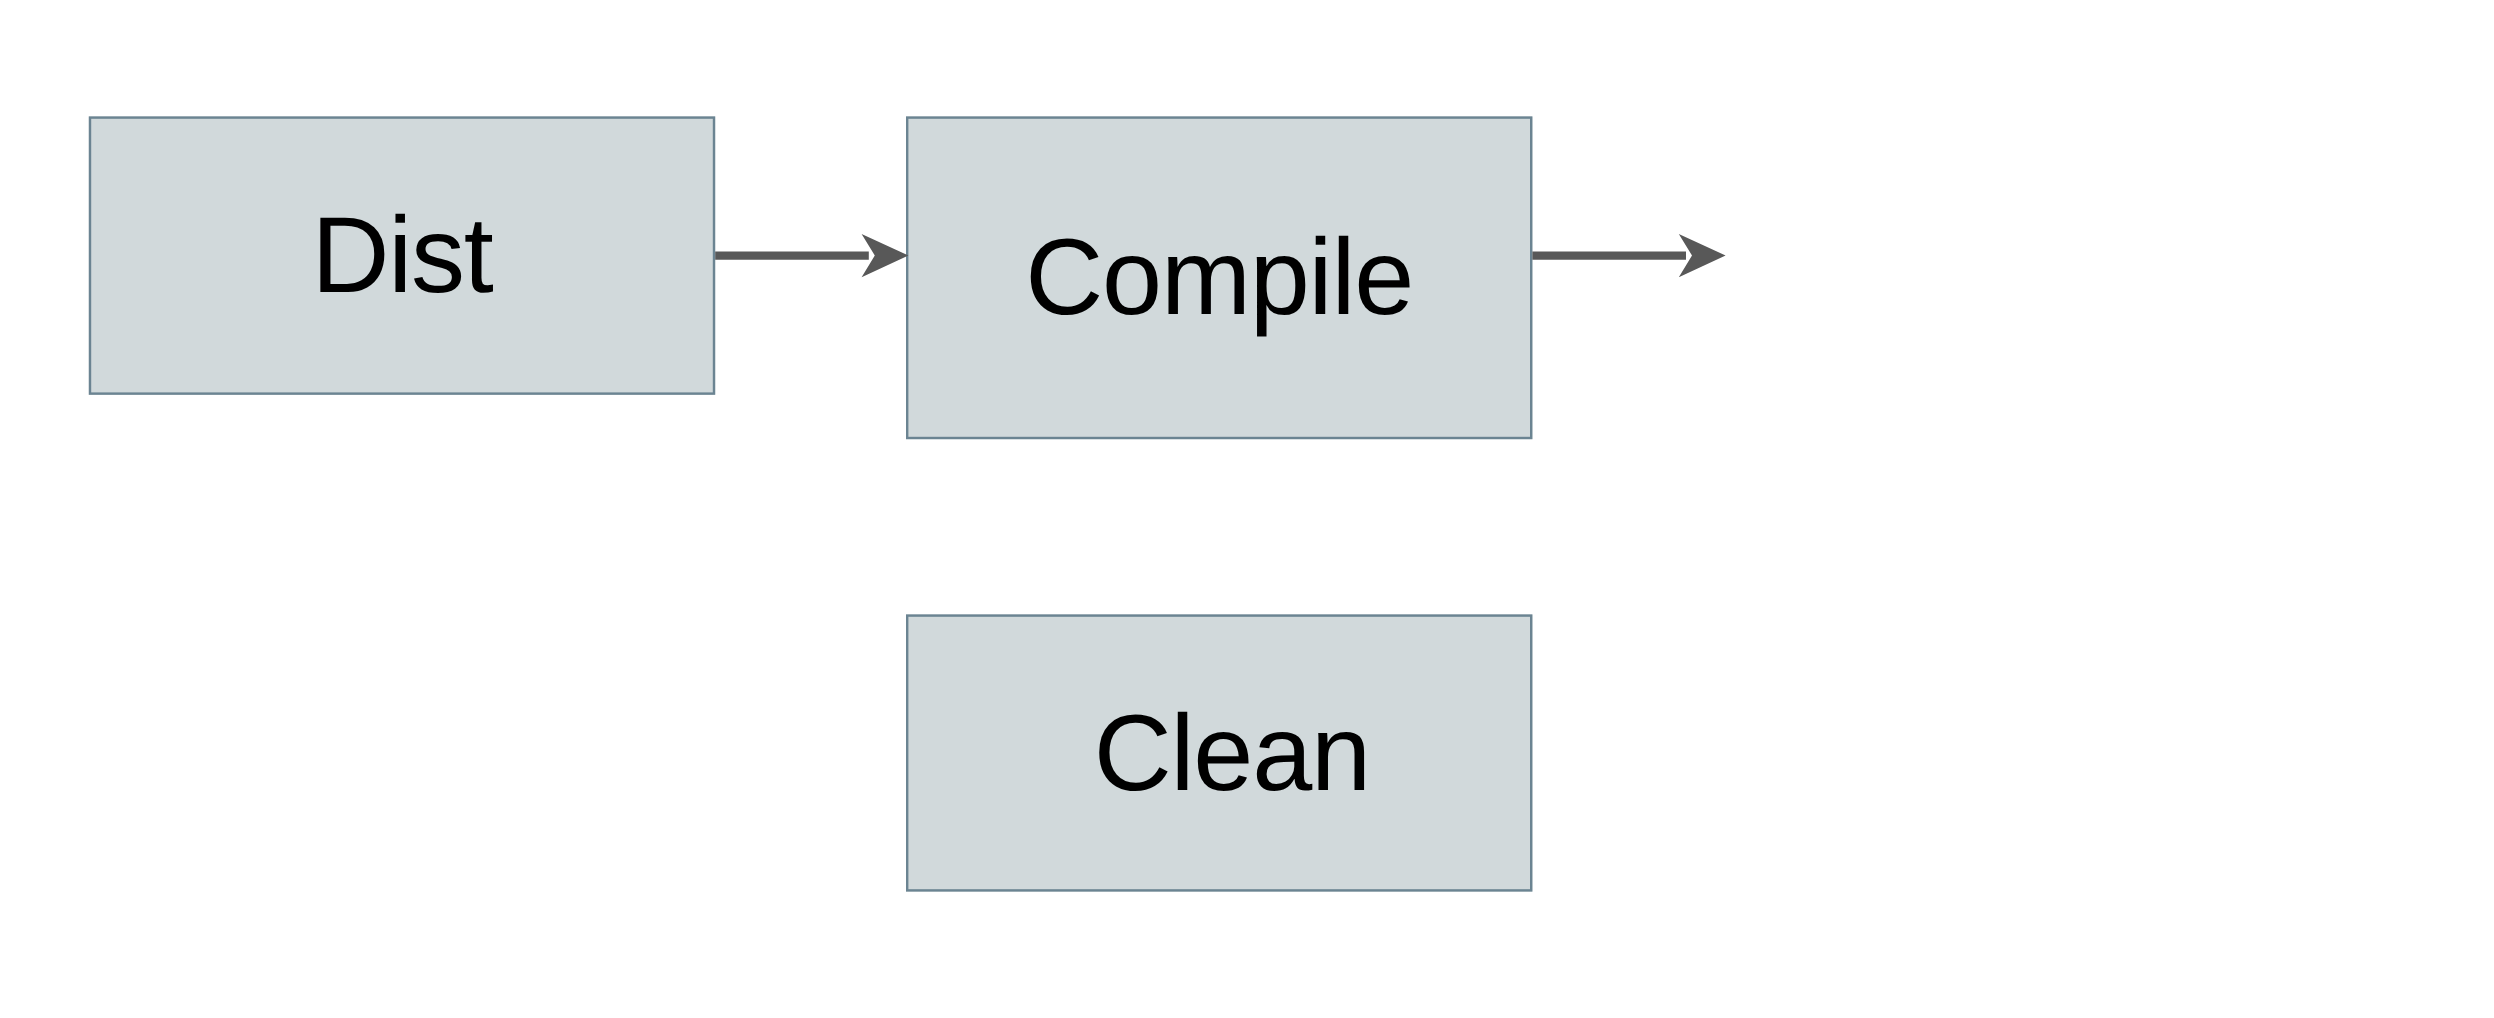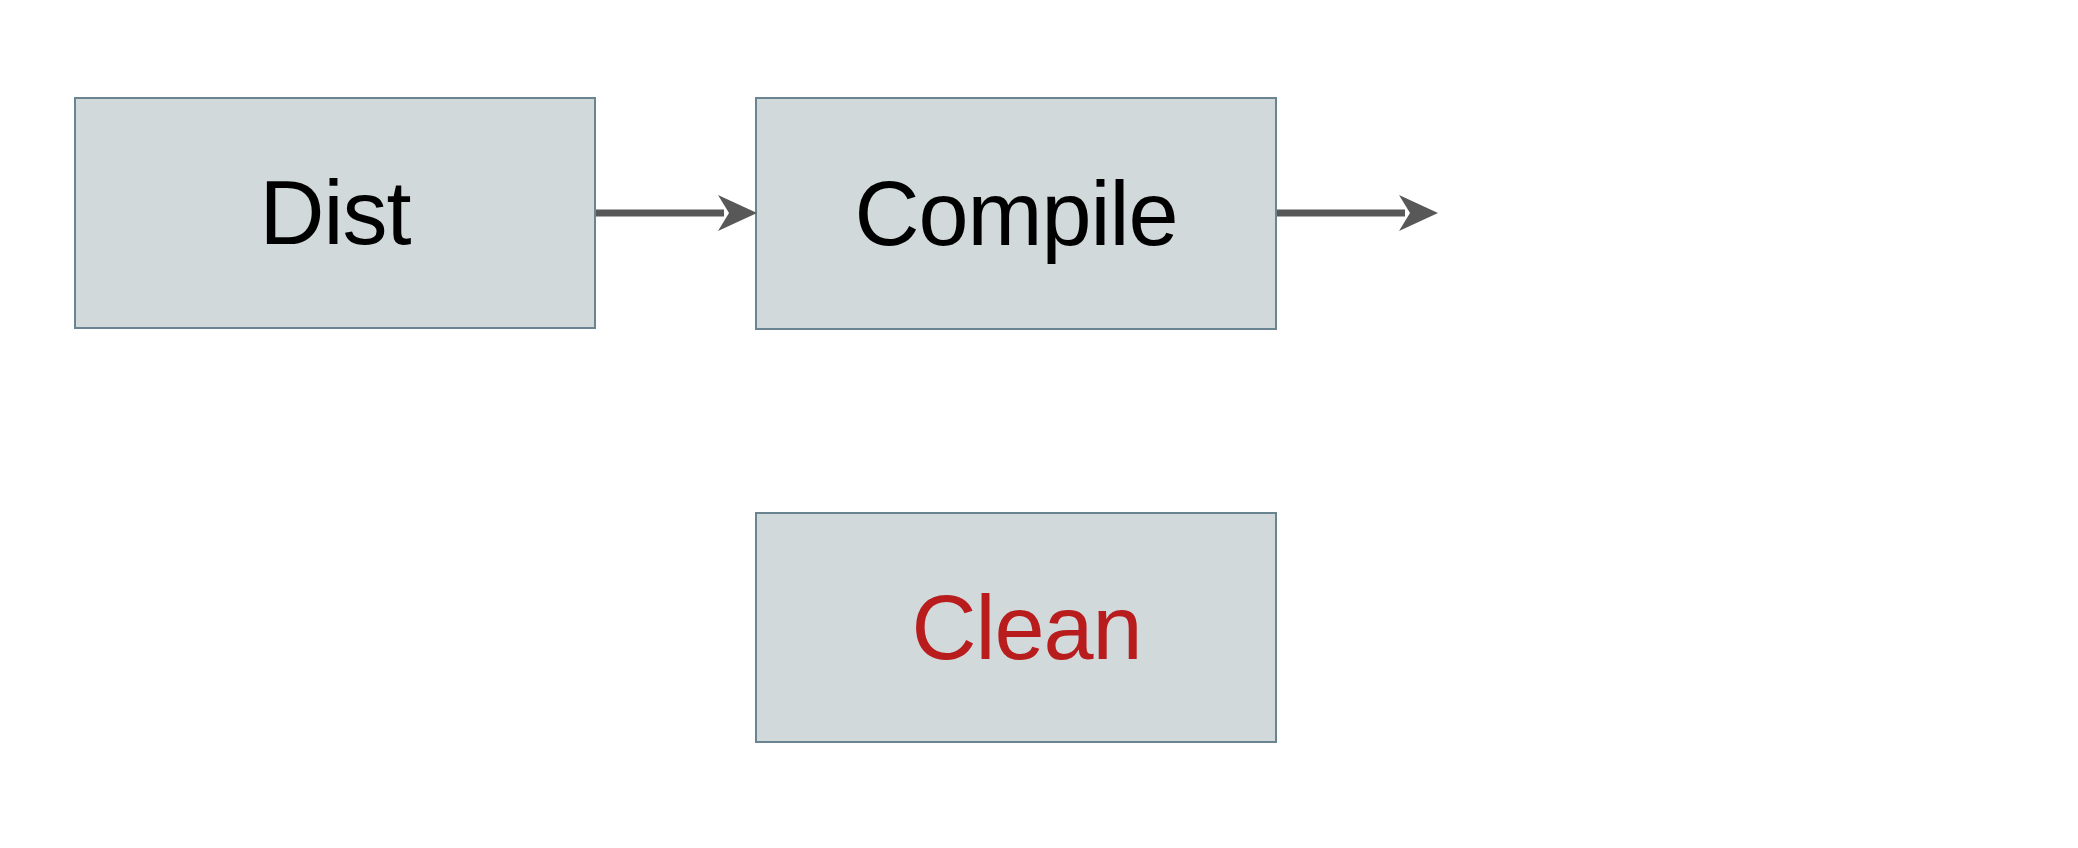--- a/index.html
+++ b/index.html
@@ -51,27 +51,27 @@
 </style>
 </head>
 <body>
 
 <div id="canvas" style="background: rgb(255, 255, 255);">
 
   <div class="node" id="node-dist" style="left: 74px; top: 97px; width: 522px; height: 232px; background: rgb(209, 217, 219); border-color: rgb(107, 132, 146);">
     <span class="node-label" style="color: rgb(0, 0, 0);">Dist</span>
   </div>
 
-  <div class="node" id="node-compile" style="left: 755px; top: 97px; width: 522px; height: 233px; background: rgb(209, 217, 219); border-color: rgb(107, 132, 146);">
+  <div class="node" id="node-compile" style="left: 755px; top: 97px; width: 522px; height: 269px; background: rgb(209, 217, 219); border-color: rgb(107, 132, 146);">
     <span class="node-label" style="color: rgb(0, 0, 0);">Compile</span>
   </div>
 
 
   <div class="node" id="node-clean" style="left: 755px; top: 512px; width: 522px; height: 231px; background: rgb(209, 217, 219); border-color: rgb(107, 132, 146);">
-    <span class="node-label" style="color: #b91c1c; margin-left: 21px;">Clean</span>
+    <span class="node-label" style="color: #000000; margin-left: 21px;">Clean</span>
   </div>
 
   <svg class="edge" id="edge-dist-compile" viewBox="0 0 172 60" width="172" height="60">
     <line x1="6" y1="28" x2="134" y2="28" stroke="#585858" stroke-width="7"></line>
     <polygon points="128,10 167,28 128,46 139,28" fill="#585858"></polygon>
   </svg>
 
   <svg class="edge" id="edge-compile-init" viewBox="0 0 172 60" width="172" height="60">
     <line x1="6" y1="28" x2="134" y2="28" stroke="#585858" stroke-width="7"></line>
     <polygon points="128,10 167,28 128,46 139,28" fill="#585858"></polygon>

